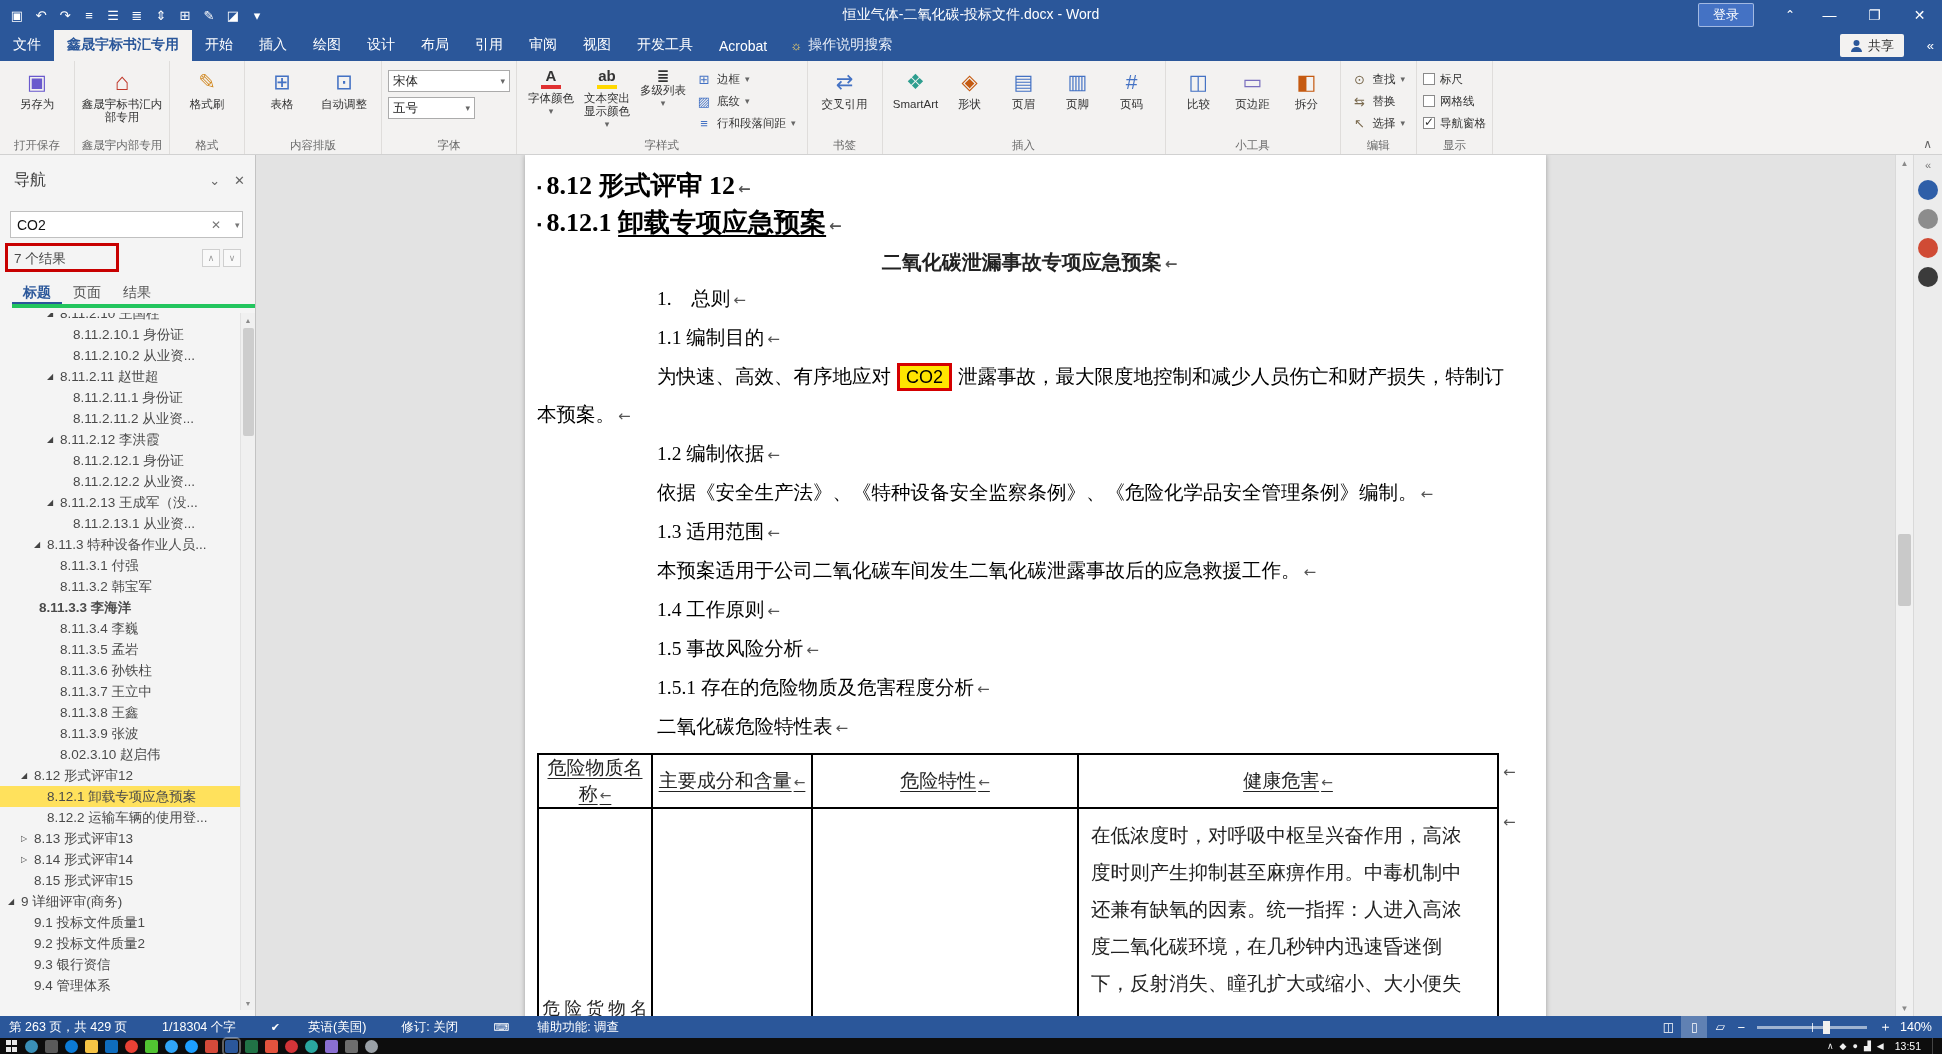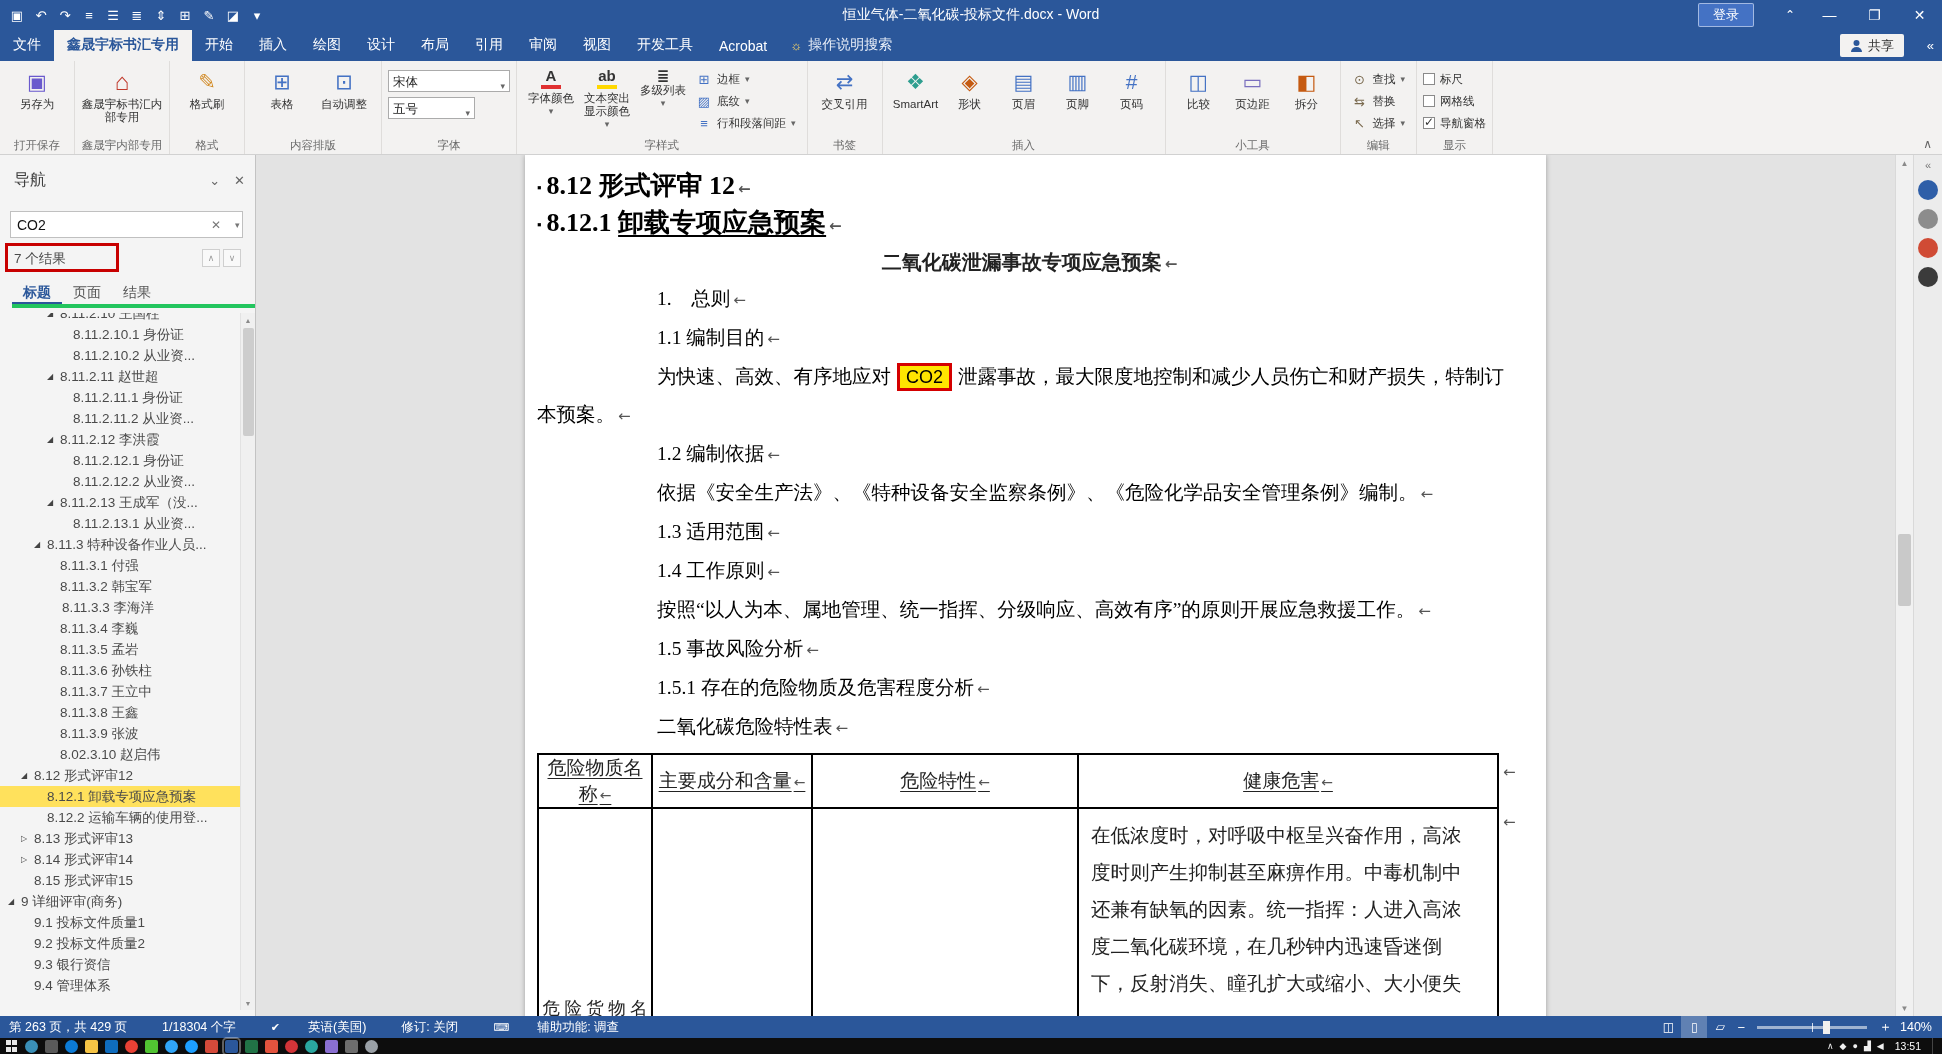--- a/index.html
+++ b/index.html
@@ -41,22 +41,22 @@
   .rgroup { position:relative; height:100%; border-right:1px solid #dfdddb; padding:4px 6px 16px; }
   .rgroup-label { position:absolute; bottom:1px; left:0; right:0; text-align:center;
     font-size:11.5px; color:#6a6a6a; white-space:nowrap; }
   .rgroup-body { display:flex; height:72px; align-items:flex-start; }
   .bigbtn { display:flex; flex-direction:column; align-items:center; width:62px; padding-top:3px;
     font-size:11.5px; color:#333; text-align:center; line-height:13px; }
   .bigbtn .ic { width:28px; height:26px; display:flex; align-items:center; justify-content:center;
     font-size:21px; margin-bottom:4px; }
   .bigbtn .drop { color:#666; font-size:9px; }
   .fontgrp { display:flex; flex-direction:column; gap:5px; width:122px; padding-top:5px; }
-  .combo { height:22px; background:#fff; border:1px solid #ababab; display:flex; align-items:flex-end;
-    justify-content:space-between; padding:0 4px; font-size:12.5px; color:#222; }
+  .combo { height:22px; background:#fff; border:1px solid #ababab; display:flex; align-items:center;
+    justify-content:space-between; padding:8px 4px; font-size:12.5px; color:#222; }
   .combo .drop { color:#666; font-size:9px; }
   .combo.small { width:87px; }
   .colstack { display:flex; flex-direction:column; padding-top:3px; }
   .smallbtn { height:22px; display:flex; align-items:center; gap:5px; padding:0 5px;
     font-size:11.5px; color:#333; white-space:nowrap; }
   .smallbtn .sic { width:16px; text-align:center; font-size:13px; color:#4472c4; }
   .chk-row { height:22px; display:flex; align-items:center; gap:5px; font-size:11.5px; color:#333; white-space:nowrap;}
   .chk { width:12px; height:12px; border:1px solid #8a8a8a; background:#fff; position:relative; }
   .chk.checked:after { content:"✓"; position:absolute; left:0; top:-3px; font-size:12px; color:#333; }
   .letterbtn { position:relative; }
@@ -493,21 +493,21 @@
         <span>8.11.3 特种设备作业人员...</span>
       </div>
       <div class="nav-item" style="padding-left: 47px;">
         <span class="tri"></span>
         <span>8.11.3.1 付强</span>
       </div>
       <div class="nav-item" style="padding-left: 47px;">
         <span class="tri"></span>
         <span>8.11.3.2 韩宝军</span>
       </div>
-      <div class="nav-item" style="padding-left: 49px;">
+      <div class="nav-item" style="padding-left: 26px; font-weight: bold;">
         <span class="tri"></span>
         <span>8.11.3.3 李海洋</span>
       </div>
       <div class="nav-item" style="padding-left: 47px;">
         <span class="tri"></span>
         <span>8.11.3.4 李巍</span>
       </div>
       <div class="nav-item" style="padding-left: 47px;">
         <span class="tri"></span>
         <span>8.11.3.5 孟岩</span>
@@ -589,22 +589,22 @@
     <div class="h1">8.12 形式评审 12</div>
     <div class="h2"><span>8.12.1 </span><span class="uln">卸载专项应急预案</span></div>
     <div class="doc-title">二氧化碳泄漏事故专项应急预案</div>
     <div id="paras">
         <div class="para">1.　总则</div>
         <div class="para">1.1 编制目的</div>
         <div class="para"><span>为快速、高效、有序地应对</span><span class="co2">CO2</span><span>泄露事故，最大限度地控制和减少人员伤亡和财产损失，特制订本预案。</span></div>
         <div class="para">1.2 编制依据</div>
         <div class="para">依据《安全生产法》、《特种设备安全监察条例》、《危险化学品安全管理条例》编制。</div>
         <div class="para">1.3 适用范围</div>
+        <div class="para">本预案适用于公司二氧化碳车间发生二氧化碳泄露事故后的应急救援工作。</div>
         <div class="para">1.4 工作原则</div>
-        <div class="para">按照“以人为本、属地管理、统一指挥、分级响应、高效有序”的原则开展应急救援工作。</div>
         <div class="para">1.5 事故风险分析</div>
         <div class="para">1.5.1 存在的危险物质及危害程度分析</div>
         <div class="para">二氧化碳危险特性表</div>
       </div>
     <div class="tablewrap">
       <table class="doc-table">
         <colgroup>
             <col style="width:114px">
             <col style="width:160px">
             <col style="width:266px">

